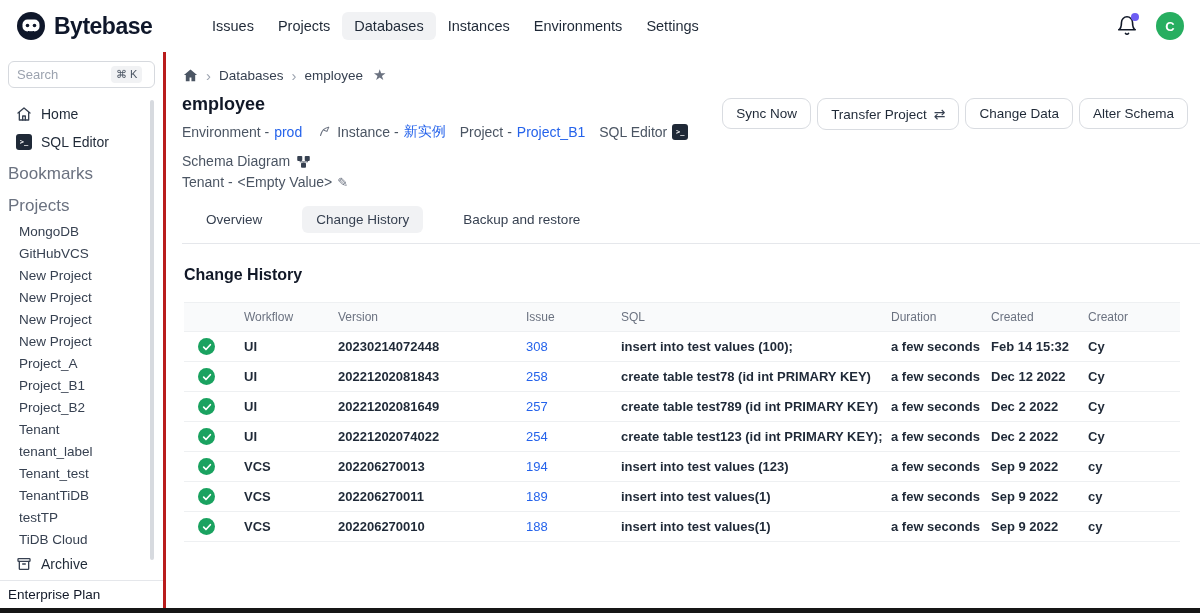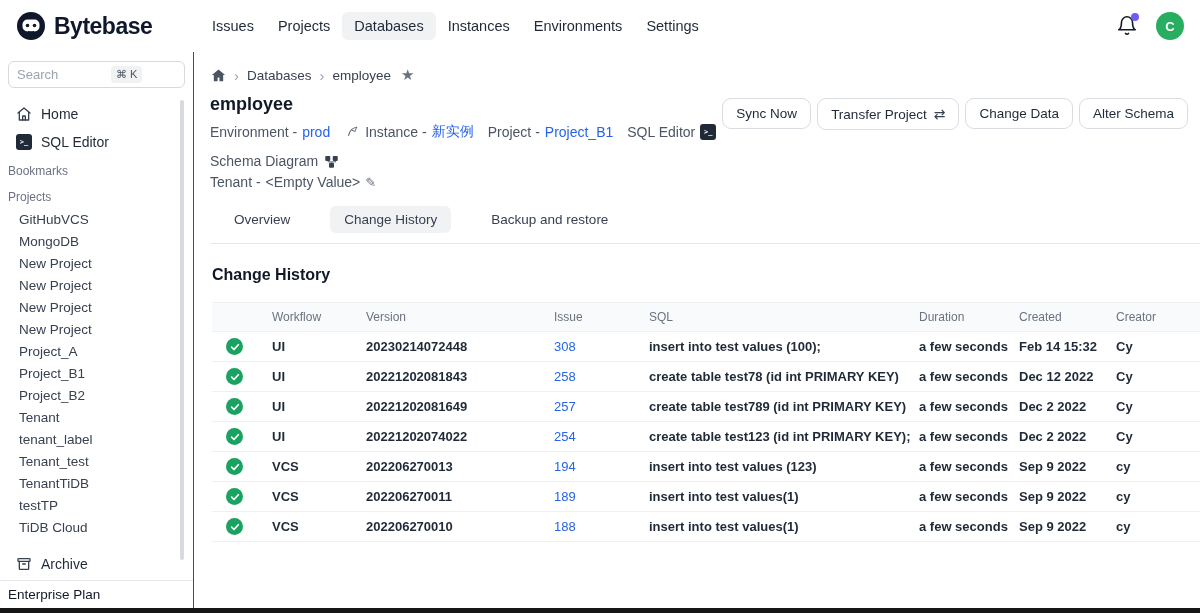--- a/index.html
+++ b/index.html
@@ -14,38 +14,38 @@
   .nav-item { font-size:14.5px; color:#1f2937; padding:6px 12px; border-radius:6px; cursor:pointer; }
   .nav-item.active { background:#f1f2f4; }
   .topnav-right { display:flex; align-items:center; gap:18px; }
   .bell-wrap { position:relative; width:22px; height:22px; }
   .bell-dot { position:absolute; top:-2px; right:-1px; width:8px; height:8px; border-radius:50%; }
   .avatar { width:28px; height:28px; border-radius:50%; color:#fff; font-size:13px; font-weight:600;
     display:flex; align-items:center; justify-content:center; }
 
   
   .app-body { display:flex; height:556px; }
-  .sidebar { width:194px; border-right:1px solid #b91c1c; display:flex; flex-direction:column; position:relative; }
+  .sidebar { width:166px; border-right:3px solid #b91c1c; display:flex; flex-direction:column; position:relative; }
   .main { flex:1; overflow:hidden; }
 
   
   .search-box { margin:9px 8px 6px 8px; height:27px; border:1px solid #d6d9de; border-radius:6px;
     display:flex; align-items:center; padding:0 4px 0 8px; gap:4px; background:#fff; }
   .search-box input { border:none; outline:none; width:90px; font-size:13px; color:#374151;
     font-family:"Liberation Sans", sans-serif; }
   .search-box input::placeholder { color:#9ca3af; }
   .kbd-chip { font-size:11px; color:#4b5563; background:#f1f2f4; border-radius:4px; padding:2px 5px; white-space:nowrap; }
   .side-nav { padding:6px 0 0 0; }
   .side-nav-item { display:flex; align-items:center; gap:9px; padding:5px 16px; font-size:14px;
     color:#1f2937; height:28px; cursor:pointer; }
   .icon-16 { width:16px; height:16px; display:inline-flex; align-items:center; justify-content:center; flex:none; }
   .term-chip { width:16px; height:16px; background:#1f2937; border-radius:3px; color:#fff; font-size:7px;
     font-weight:700; display:inline-flex; align-items:center; justify-content:center;
     font-family:"DejaVu Sans Mono", monospace; }
-  .section-label { font-size:12px; color:#6b7280; padding:8px 8px 4px 8px; }
+  .section-label { font-size:17px; color:#6b7280; padding:8px 8px 4px 8px; }
   .project-list { padding-left:19px; }
   .project-item { font-size:13.5px; color:#374151; padding:4px 0; height:22px; cursor:pointer; }
   .sidebar-bottom { margin-top:auto; }
   .archive-row { display:flex; align-items:center; gap:9px; padding:6px 16px 8px 16px; font-size:14px; color:#1f2937; cursor:pointer; }
   .plan-row { border-top:1px solid #e5e7eb; padding:6px 8px; font-size:13.5px; font-weight:500; color:#111827; }
   .side-scrollbar { position:absolute; right:9px; top:48px; width:4px; height:460px; background:#d7dadf; border-radius:2px; }
 
   
   .breadcrumb { display:flex; align-items:center; gap:8px; padding:14px 16px 0 16px; font-size:13.5px; color:#374151; }
   .crumb-sep { color:#9ca3af; font-size:15px; }
@@ -159,23 +159,23 @@
         <span class="term-chip">&gt;_</span>
         <span>SQL Editor</span>
       </div>
     </div>
 
     <div class="section-label">Bookmarks</div>
     <div class="section-label">Projects</div>
 
     <div class="project-list">
 
+        <div class="project-item">MongoDB</div>
+
         <div class="project-item">GitHubVCS</div>
-
-        <div class="project-item">MongoDB</div>
 
         <div class="project-item">New Project</div>
 
         <div class="project-item">New Project</div>
 
         <div class="project-item">New Project</div>
 
         <div class="project-item">New Project</div>
 
         <div class="project-item">Project_A</div>

